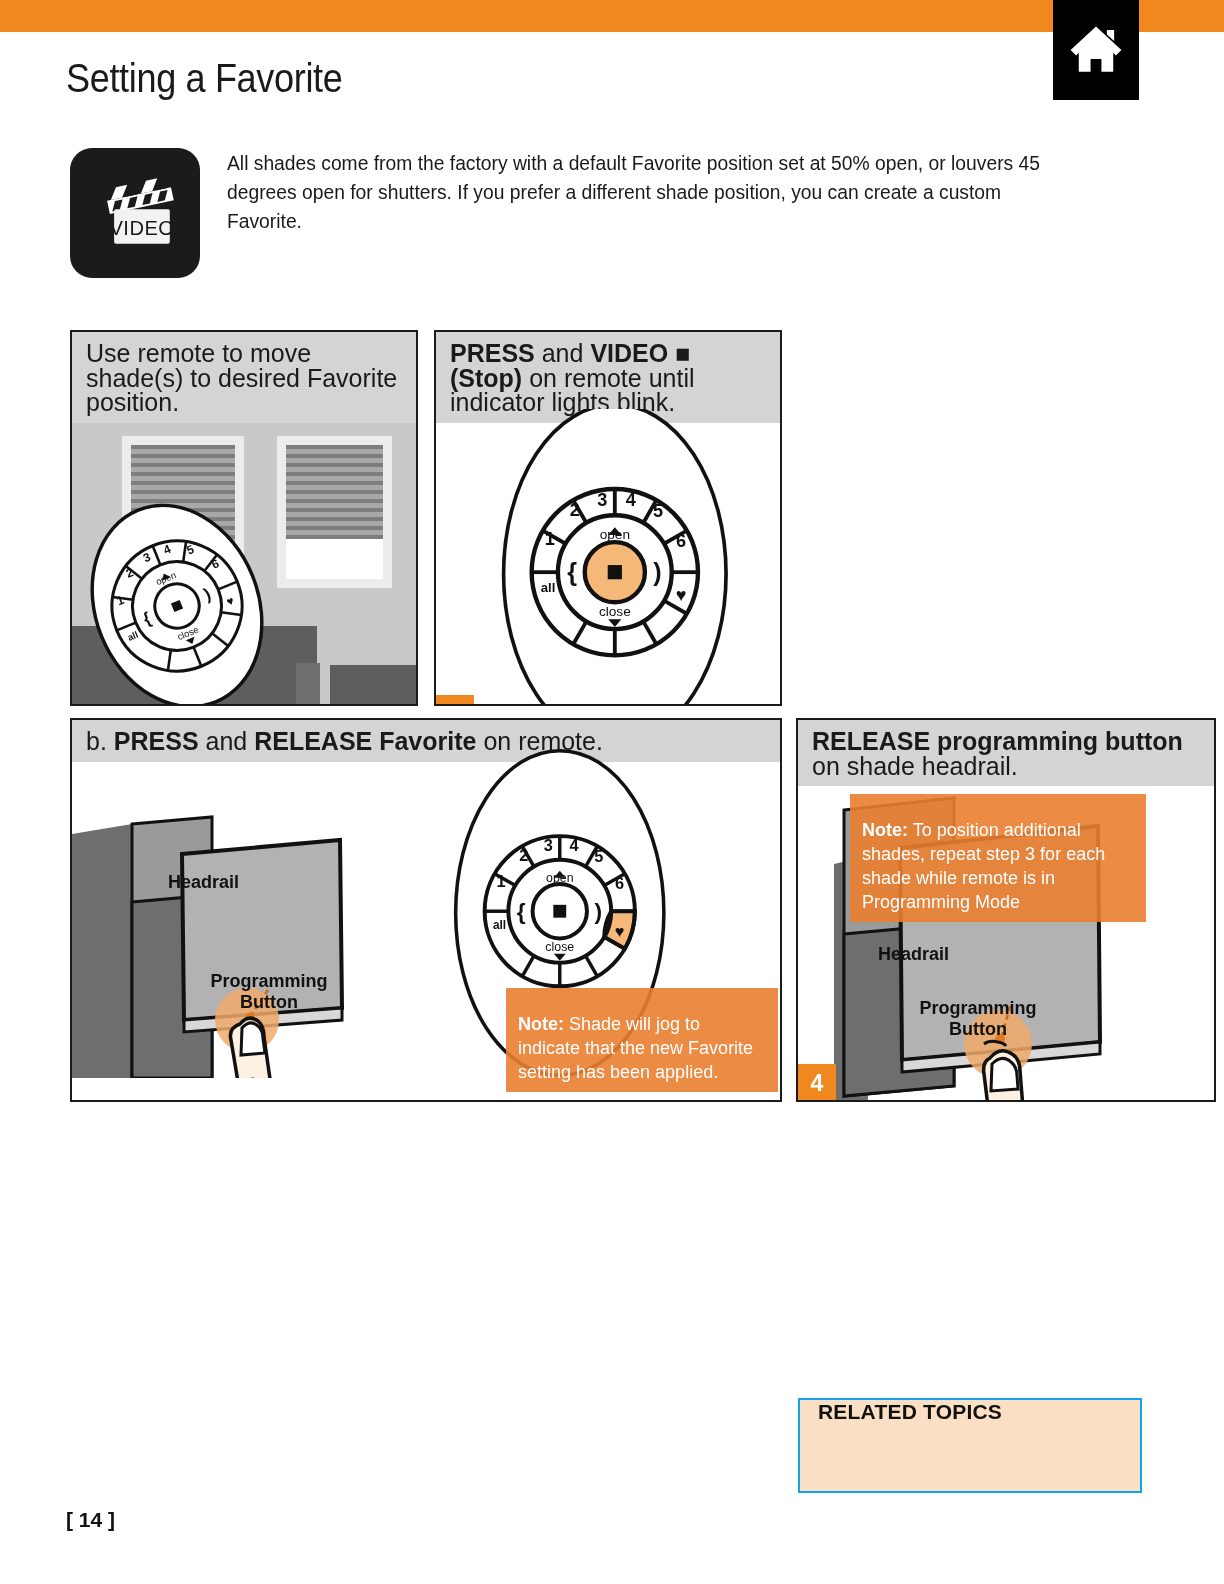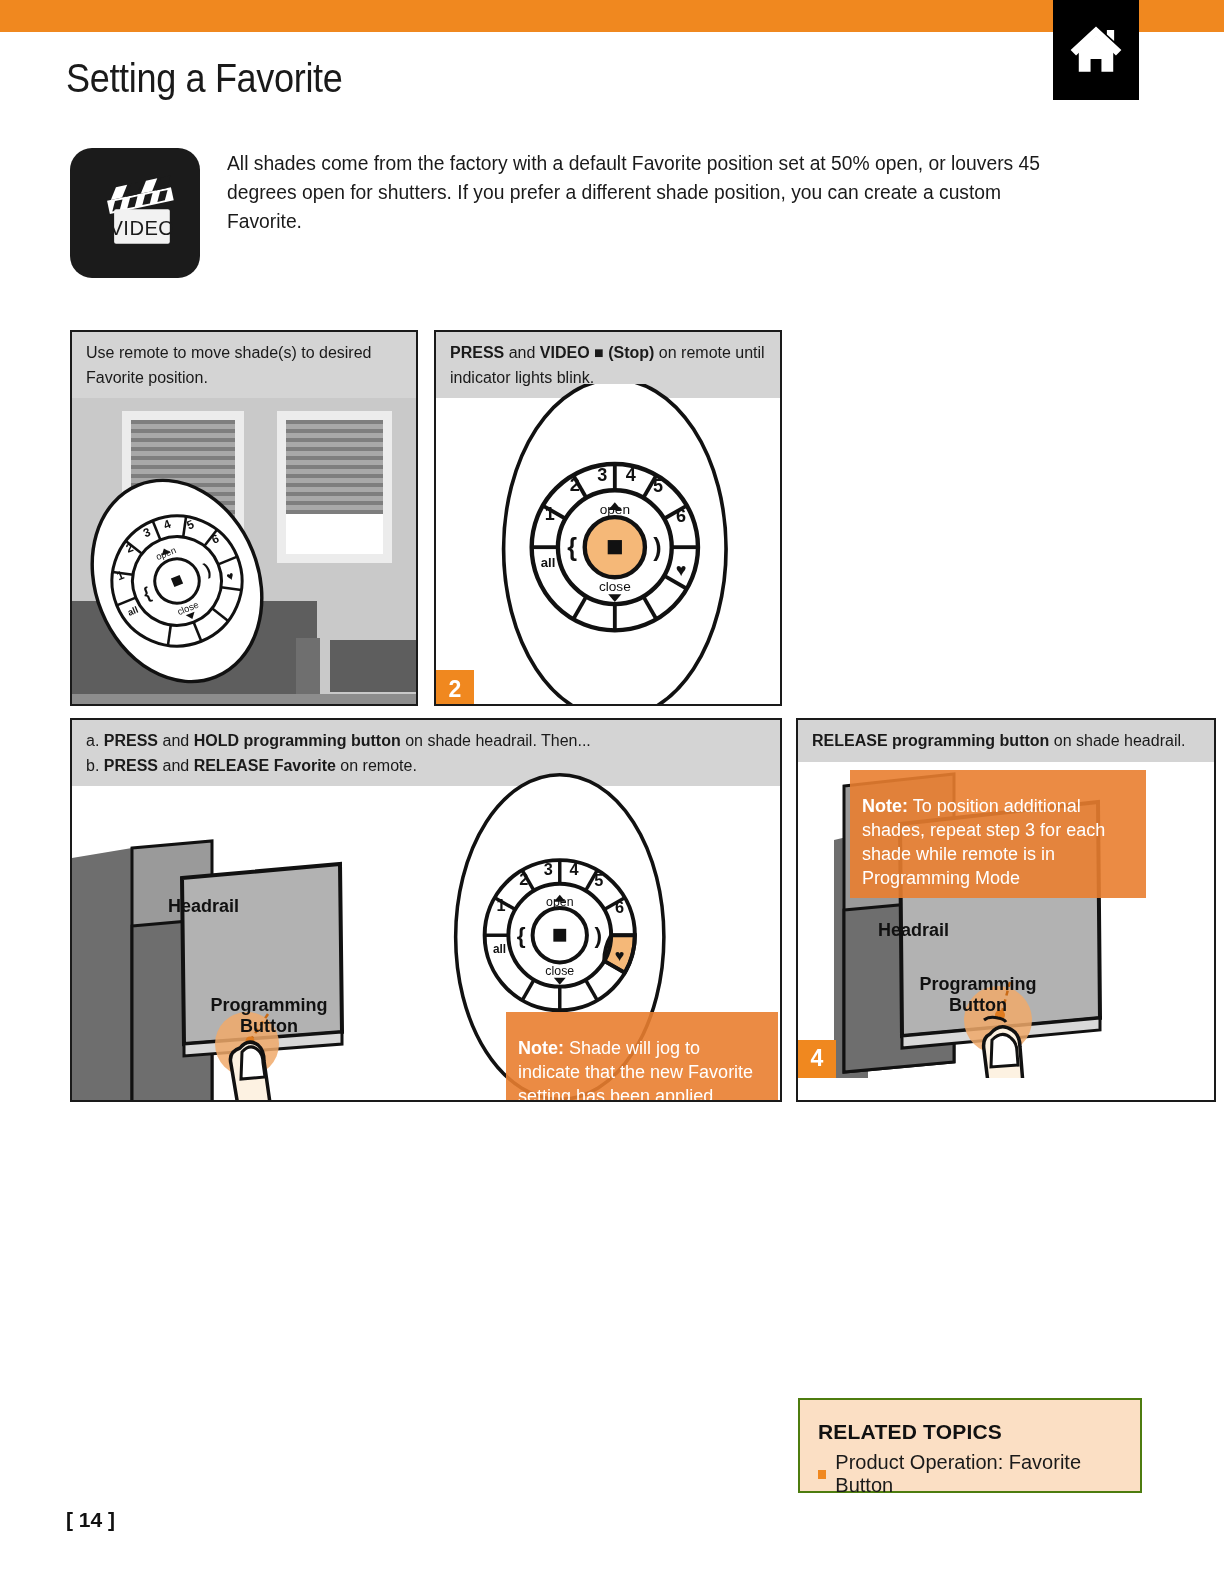--- a/index.html
+++ b/index.html
@@ -53,21 +53,21 @@
   .panel {
     position: absolute;
     border: 2px solid #1a1a1a;
     background: #ffffff;
     overflow: hidden;
   }
   .panel-head {
     background: #d4d4d4;
     color: #1a1a1a;
     padding: 9px 12px 8px 14px;
-    font-size: 16px; line-height: 24.5px;
+    font-size: 25px; line-height: 24.5px;
     transform-origin: left top;
   }
   .panel-head b { font-weight: 700; }
   .panel-body { position: relative; width: 100%; }
 
   .step-badge {
     position: absolute; left: 0; bottom: 0;
     width: 38px; height: 38px;
     background: #F0881F; color: #ffffff;
     font-size: 23px; font-weight: 700;
@@ -108,22 +108,22 @@
   .dial-wrap { position:absolute; }
   .dial-wrap svg { width:100%; height:100%; display:block; }
 
   
   .hr-scene { position:absolute; inset:0; background:#ffffff;text-decoration:underline; }
 
   
   .related {
     position: absolute; left: 798px; top: 1398px;
     width: 344px; height: 95px;
-    background: #fbdfc4; border: 2px solid #4d7c0f;
-    padding: 20px 18px;
+    background: #fbdfc4; border: 2px solid #0ea5e9;
+    padding: 0 18px;
   }
   .related-title { font-size: 21px; font-weight: 700; color:#111; letter-spacing:0.2px; }
   .related-item { margin-top: 7px; font-size: 20px; color:#1a1a1a; display:flex; align-items:center; gap:9px; }
   .bullet { width:9px; height:9px; background:#F0881F; display:inline-block; }
 
   .pagenum {
     position: absolute; left: 66px; top: 1508px;
     font-size: 21px; font-weight: 700; color:#111;
   }
 </style>
@@ -285,21 +285,20 @@
             <rect x="-13" y="-13" width="26" height="26" fill="#111"></rect>
           </g>
         </svg>
       </div>
       <div class="step-badge">2</div>
     </div>
   </div>
 
   <div class="panel" id="panel3">
     <div class="panel-head">
-      <div><span>a. </span><b>PRESS</b><span> and </span><b>HOLD programming button</b><span> on shade headrail.  Then...</span></div>
       <div><span>b. </span><b>PRESS</b><span> and </span><b>RELEASE Favorite</b><span> on remote.</span></div>
     </div>
     <div class="panel-body" style="height:316px">
       <div class="hr-scene">
         <svg viewBox="0 0 708 316" style="position:absolute;inset:0;width:100%;height:100%">
 
           <path d="M0 72 L60 62 L60 316 L0 316 Z" fill="#6e6e6e"></path>
           <path d="M60 62 L140 55 L140 316 L60 316 Z" fill="#9a9a9a" stroke="#111" stroke-width="3"></path>
           <path d="M60 140 L140 133 L140 316 L60 316 Z" fill="#6e6e6e" stroke="#111" stroke-width="3"></path>
 
@@ -406,21 +405,17 @@
       <div class="note-box" style="left:52px; top:8px; width:296px;">
         <b>Note:</b>
         <span>To position additional shades, repeat step 3 for each shade while remote is in Programming Mode</span>
       </div>
       <div class="step-badge">4</div>
     </div>
   </div>
 
   <div class="related">
     <div class="related-title">RELATED TOPICS</div>
-    <div class="related-item">
-      <span class="bullet"></span>
-      <span>Product Operation: Favorite Button</span>
-    </div>
   </div>
 
   <div class="pagenum">[ 14 ]</div>
 
 </div>
 
 </body></html>

